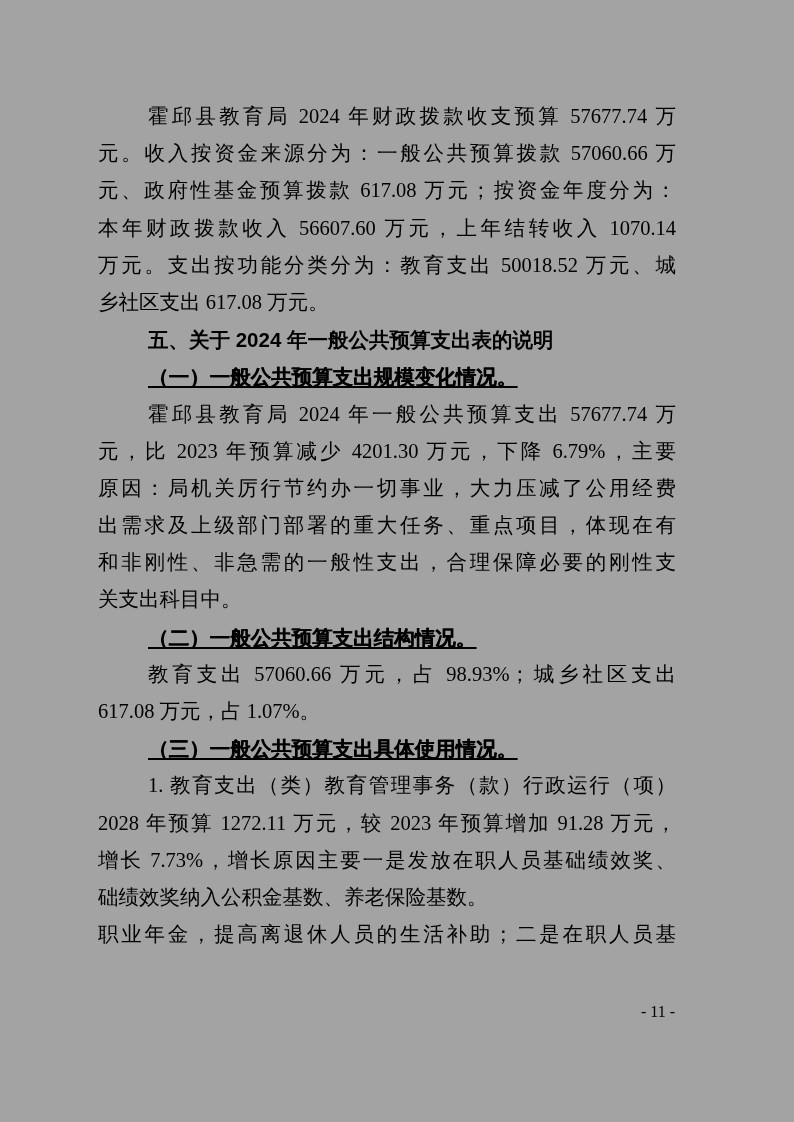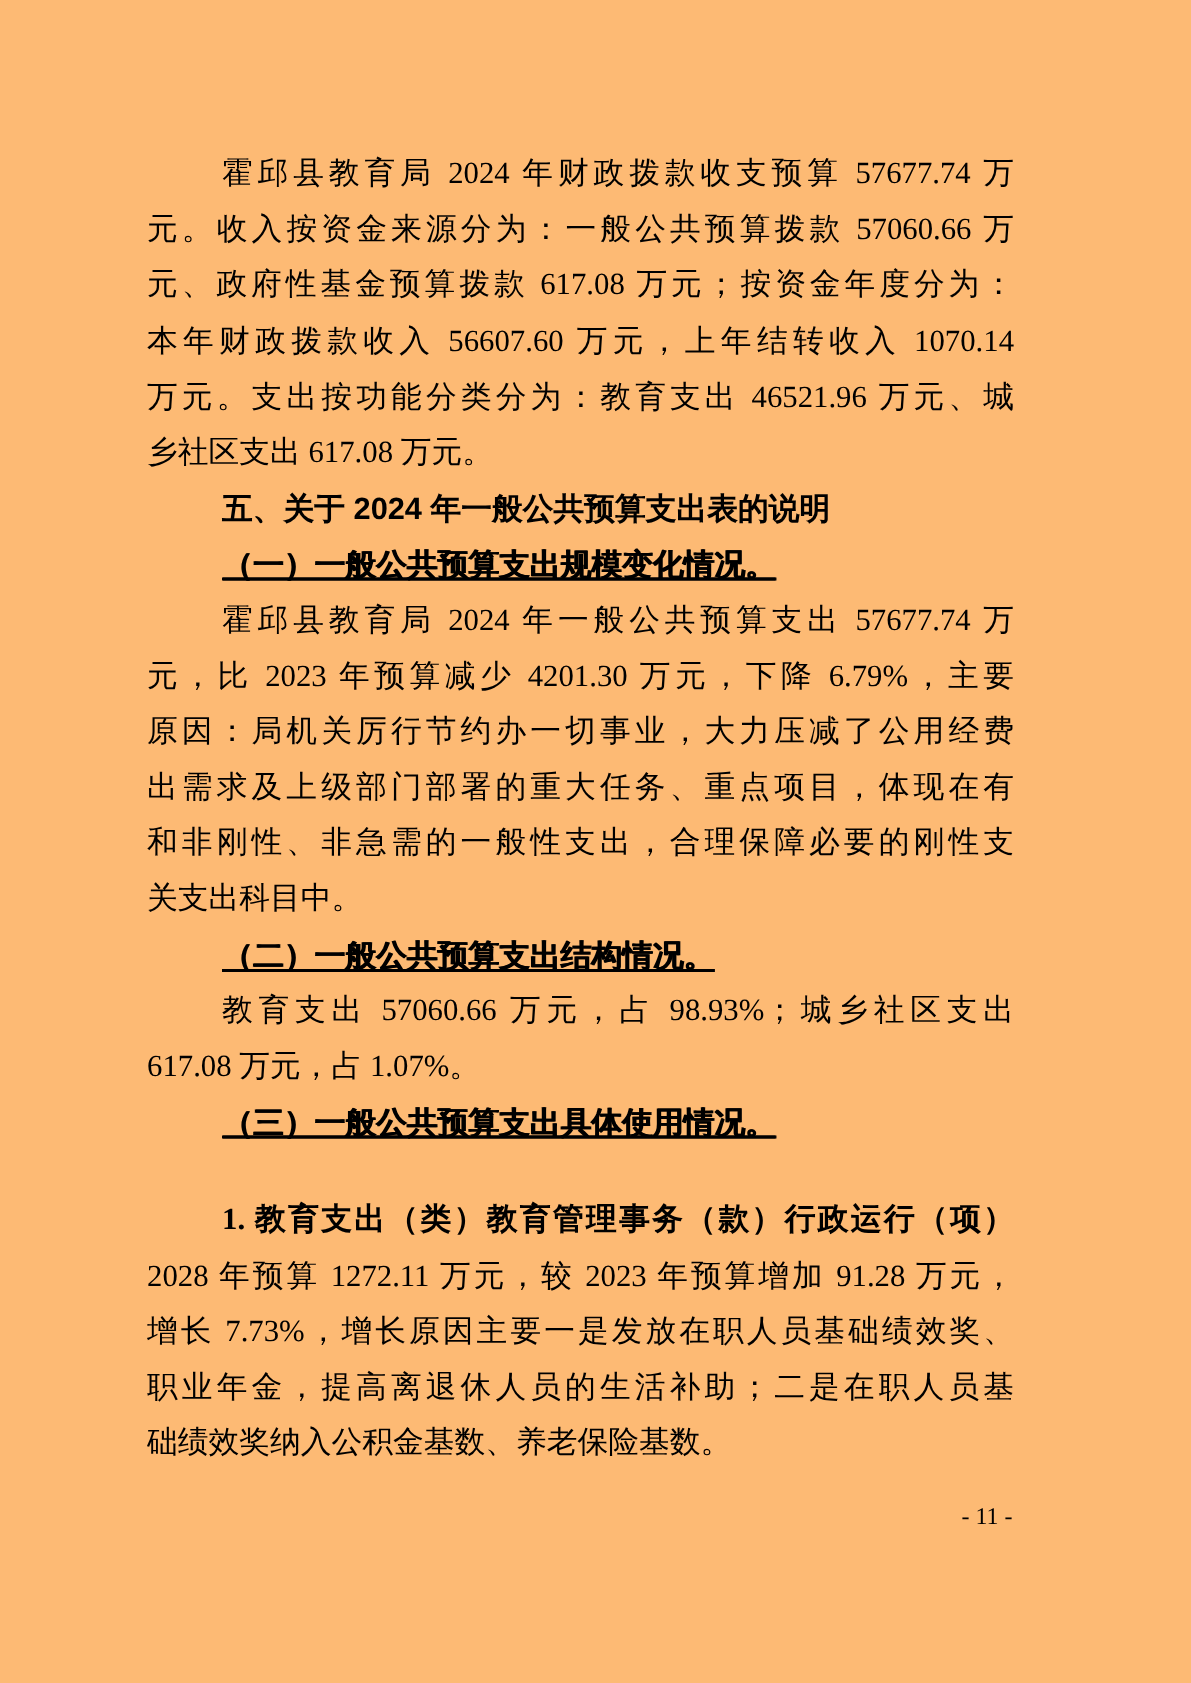--- a/index.html
+++ b/index.html
@@ -1,20 +1,20 @@
 <!DOCTYPE html>
 <html><head>
 <meta charset="utf-8">
 <style>
   html, body { margin: 0; padding: 0; background: #ffffff; }
   .page {
     position: relative;
     width: 794px;
     height: 1122px;
-    background: #fdba74;
+    background: #a3a3a3;
     color: #000000;
     font-family: "Liberation Serif", serif;
     overflow: hidden;
   }
   .content {
     position: absolute;
     left: 98px;
     top: 98px;
     width: 578px;
     font-size: 20.5px;
@@ -36,21 +36,21 @@
     text-indent: 50px;
   }
   .h2 {
     font-family: "Liberation Sans", sans-serif;
     font-weight: 700;
     text-shadow: 0.6px 0 0 currentColor;
     text-align-last: left;
     text-indent: 50px;
     text-decoration: underline;
   }
-  .lead { font-weight: 700; margin-top: 28px; }
+  .lead { font-weight: 400; }
   .pageno {
     position: absolute;
     left: 641px;
     top: 1002px;
     font-size: 16px;
     line-height: 19px;
     font-family: "Liberation Serif", serif;
     color: #000000;
   }
 </style>
@@ -58,21 +58,21 @@
 <body>
 
 <div class="page">
   <div class="content">
 
     <div class="para">
       <div class="ln first">霍邱县教育局 2024 年财政拨款收支预算 57677.74 万</div>
       <div class="ln">元。收入按资金来源分为：一般公共预算拨款 57060.66 万</div>
       <div class="ln">元、政府性基金预算拨款 617.08 万元；按资金年度分为：</div>
       <div class="ln">本年财政拨款收入 56607.60 万元，上年结转收入 1070.14</div>
-      <div class="ln">万元。支出按功能分类分为：教育支出 46521.96 万元、城</div>
+      <div class="ln">万元。支出按功能分类分为：教育支出 50018.52 万元、城</div>
       <div class="ln end">乡社区支出 617.08 万元。</div>
     </div>
 
     <div class="ln h1 end">五、关于 2024 年一般公共预算支出表的说明</div>
 
     <div class="ln h2 end">（一）一般公共预算支出规模变化情况。</div>
 
     <div class="para">
       <div class="ln first">霍邱县教育局 2024 年一般公共预算支出 57677.74 万</div>
       <div class="ln">元，比 2023 年预算减少 4201.30 万元，下降 6.79%，主要</div>
@@ -88,21 +88,21 @@
       <div class="ln first">教育支出 57060.66 万元，占 98.93%；城乡社区支出</div>
       <div class="ln end">617.08 万元，占 1.07%。</div>
     </div>
 
     <div class="ln h2 end">（三）一般公共预算支出具体使用情况。</div>
 
     <div class="para">
       <div class="ln first lead">1. 教育支出（类）教育管理事务（款）行政运行（项）</div>
       <div class="ln">2028 年预算 1272.11 万元，较 2023 年预算增加 91.28 万元，</div>
       <div class="ln">增长 7.73%，增长原因主要一是发放在职人员基础绩效奖、</div>
+      <div class="ln end">础绩效奖纳入公积金基数、养老保险基数。</div>
       <div class="ln">职业年金，提高离退休人员的生活补助；二是在职人员基</div>
-      <div class="ln end">础绩效奖纳入公积金基数、养老保险基数。</div>
     </div>
 
 
   </div>
 
   <div class="pageno">- 11 -</div>
 </div>
 
 </body></html>

